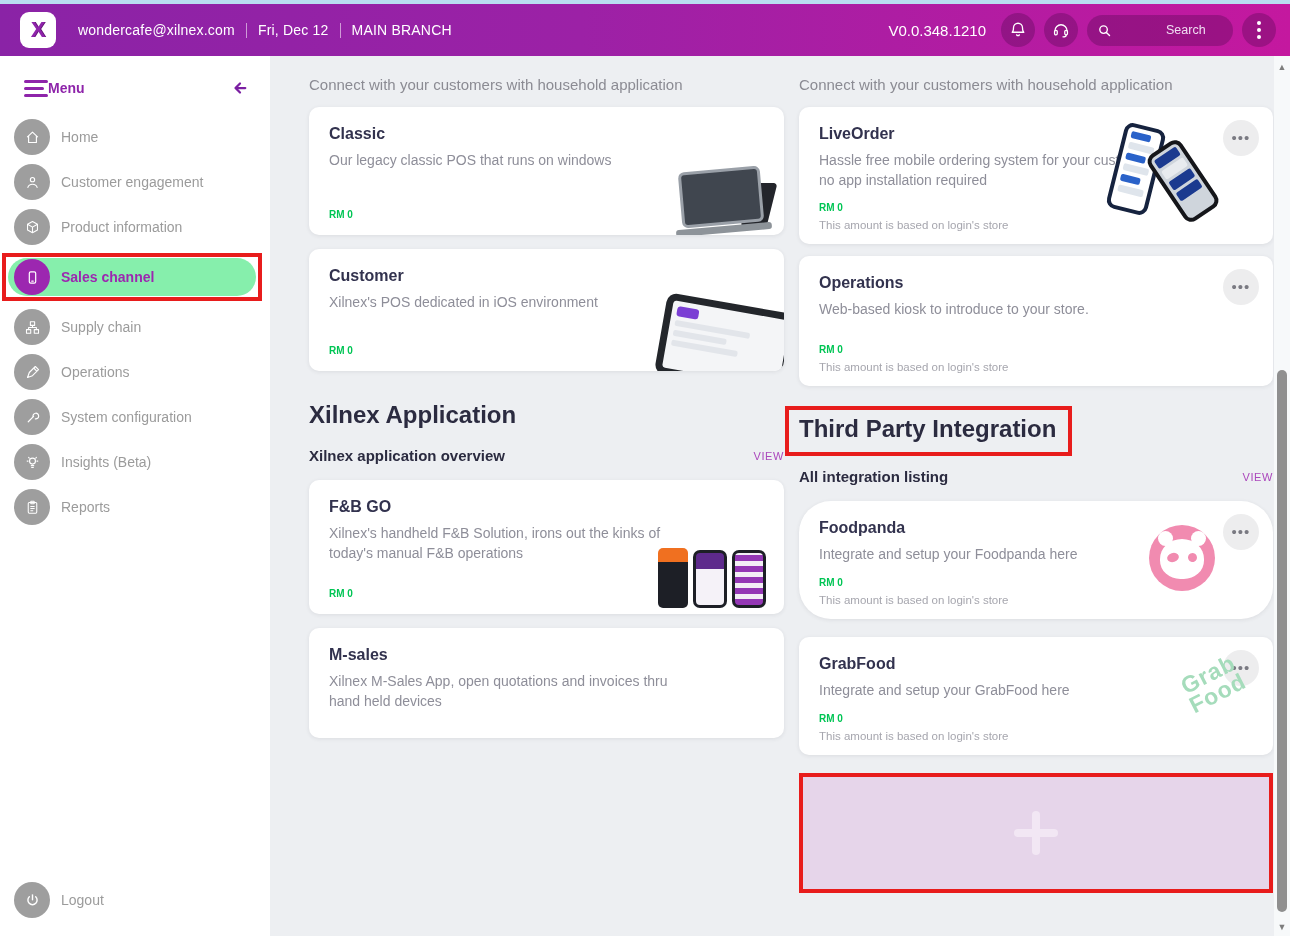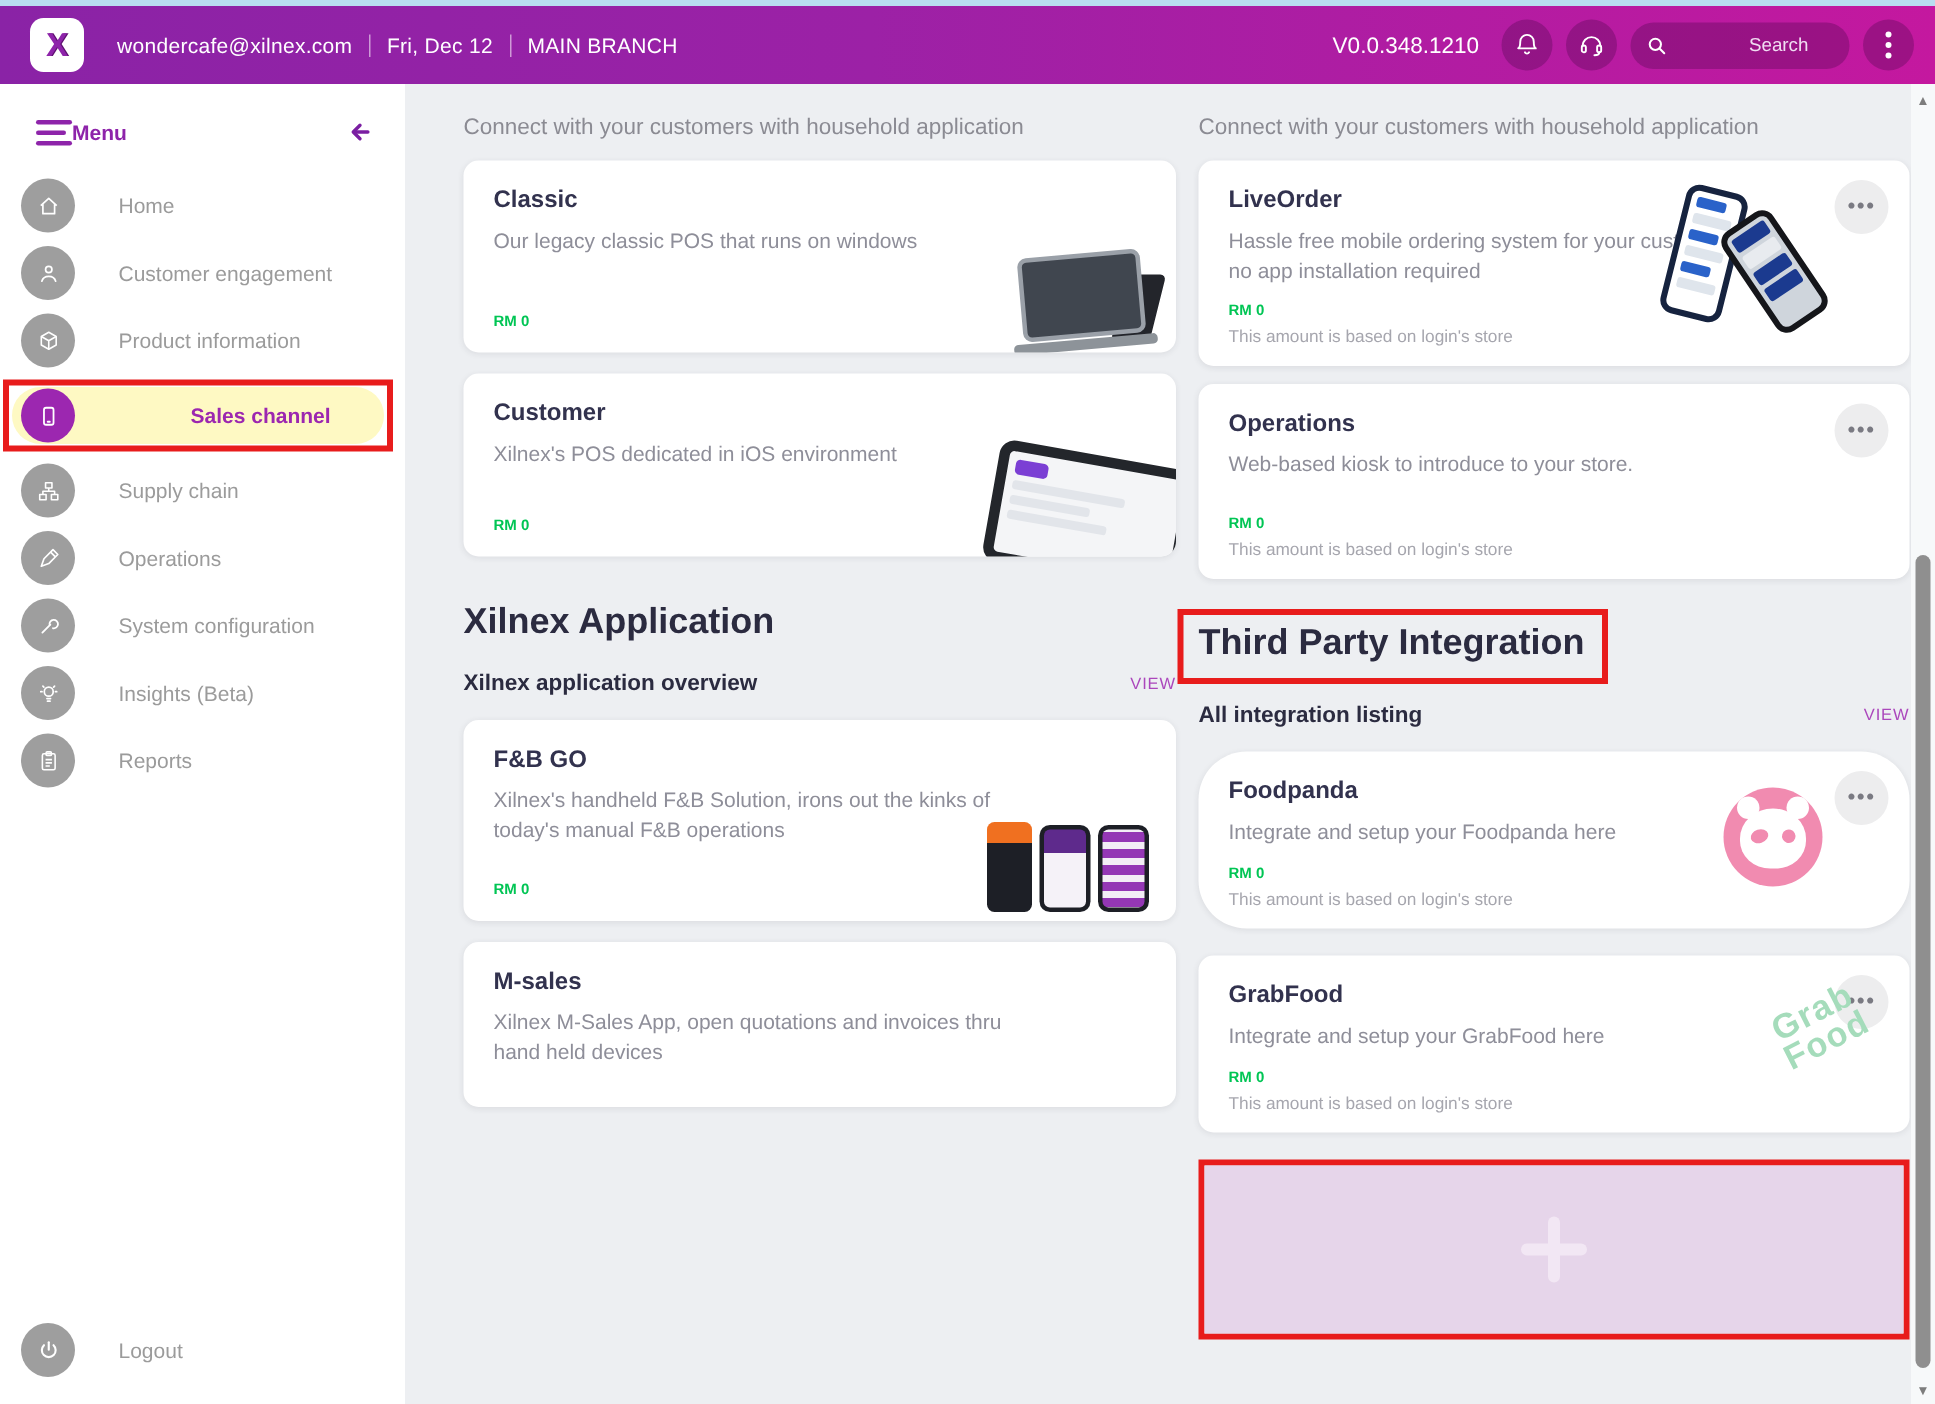--- a/index.html
+++ b/index.html
@@ -34,22 +34,22 @@
   .sb-header { display:flex; align-items:center; height:36px; padding:0 20px 0 24px; margin-bottom:12px; }
   .hamburger { display:flex; flex-direction:column; gap:4px; cursor:pointer; }
   .hamburger i { width:24px; height:3px; border-radius:2px; background:#8e24aa; }
   .hamburger i:nth-child(2){ width:20px; }
   .menu-label { color:#8e24aa; font-weight:bold; font-size:14px; margin-left:0; }
   .collapse-arrow { margin-left:auto; cursor:pointer; display:flex; }
 
   .sb-nav { flex:1; }
   .sb-item { display:flex; align-items:center; height:38px; margin:0 12px 7px 8px; padding:0 10px 0 6px; border-radius:19px; cursor:pointer; }
   .sb-circle { width:36px; height:36px; border-radius:50%; background:#9e9e9e; display:flex; align-items:center; justify-content:center; flex:0 0 auto; }
-  .sb-label { margin-left:29px; font-size:14px; color:#9b9b9b; }
-  .sb-item.active { background:#fef9c3;gap:48px; }
+  .sb-label { margin-left:11px; font-size:14px; color:#9b9b9b; }
+  .sb-item.active { background:#86efac; }
   .sb-item.active .sb-circle { background:#9c27b0; }
   .sb-item.active .sb-label { color:#9c27b0; font-weight:bold; }
   .sb-annot { border:4px solid #e81c1c; margin:0 8px 7px 2px; padding:1px 2px; }
   .sb-annot .sb-item { margin:0; }
   .sb-logout { margin-top:auto; }
 
   
   .main { flex:1; padding:16px 12px 0 39px; display:flex; gap:15px; }
   .col { display:flex; flex-direction:column; }
   .col-left { width:475px; }

